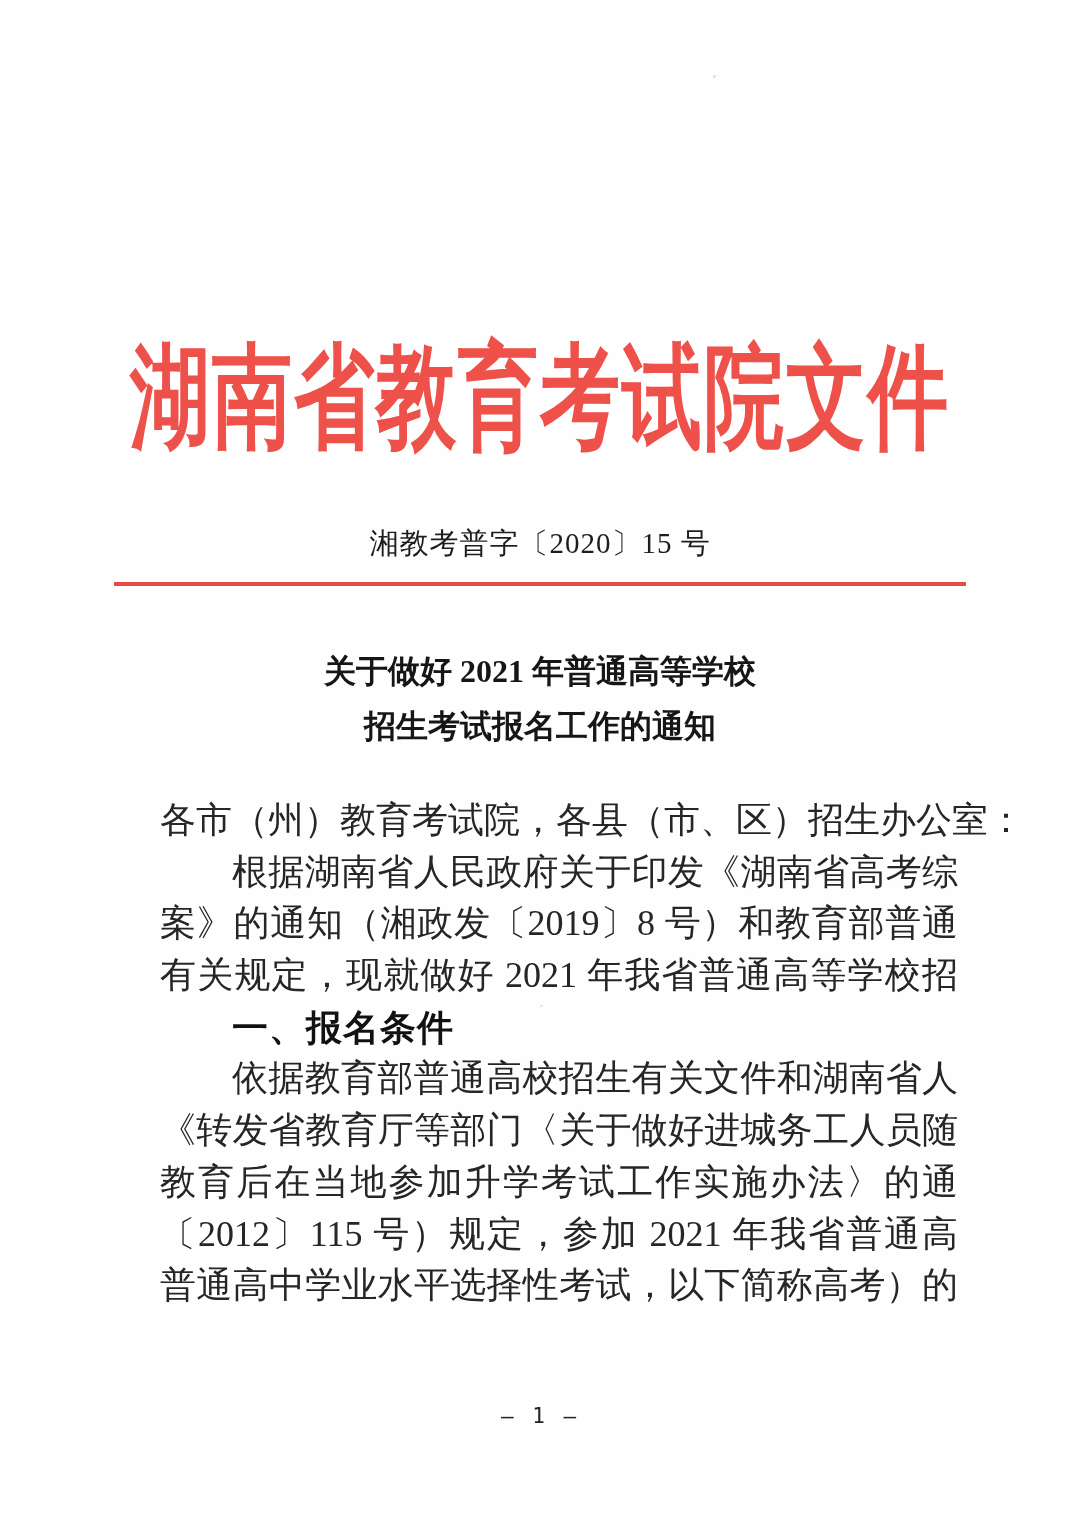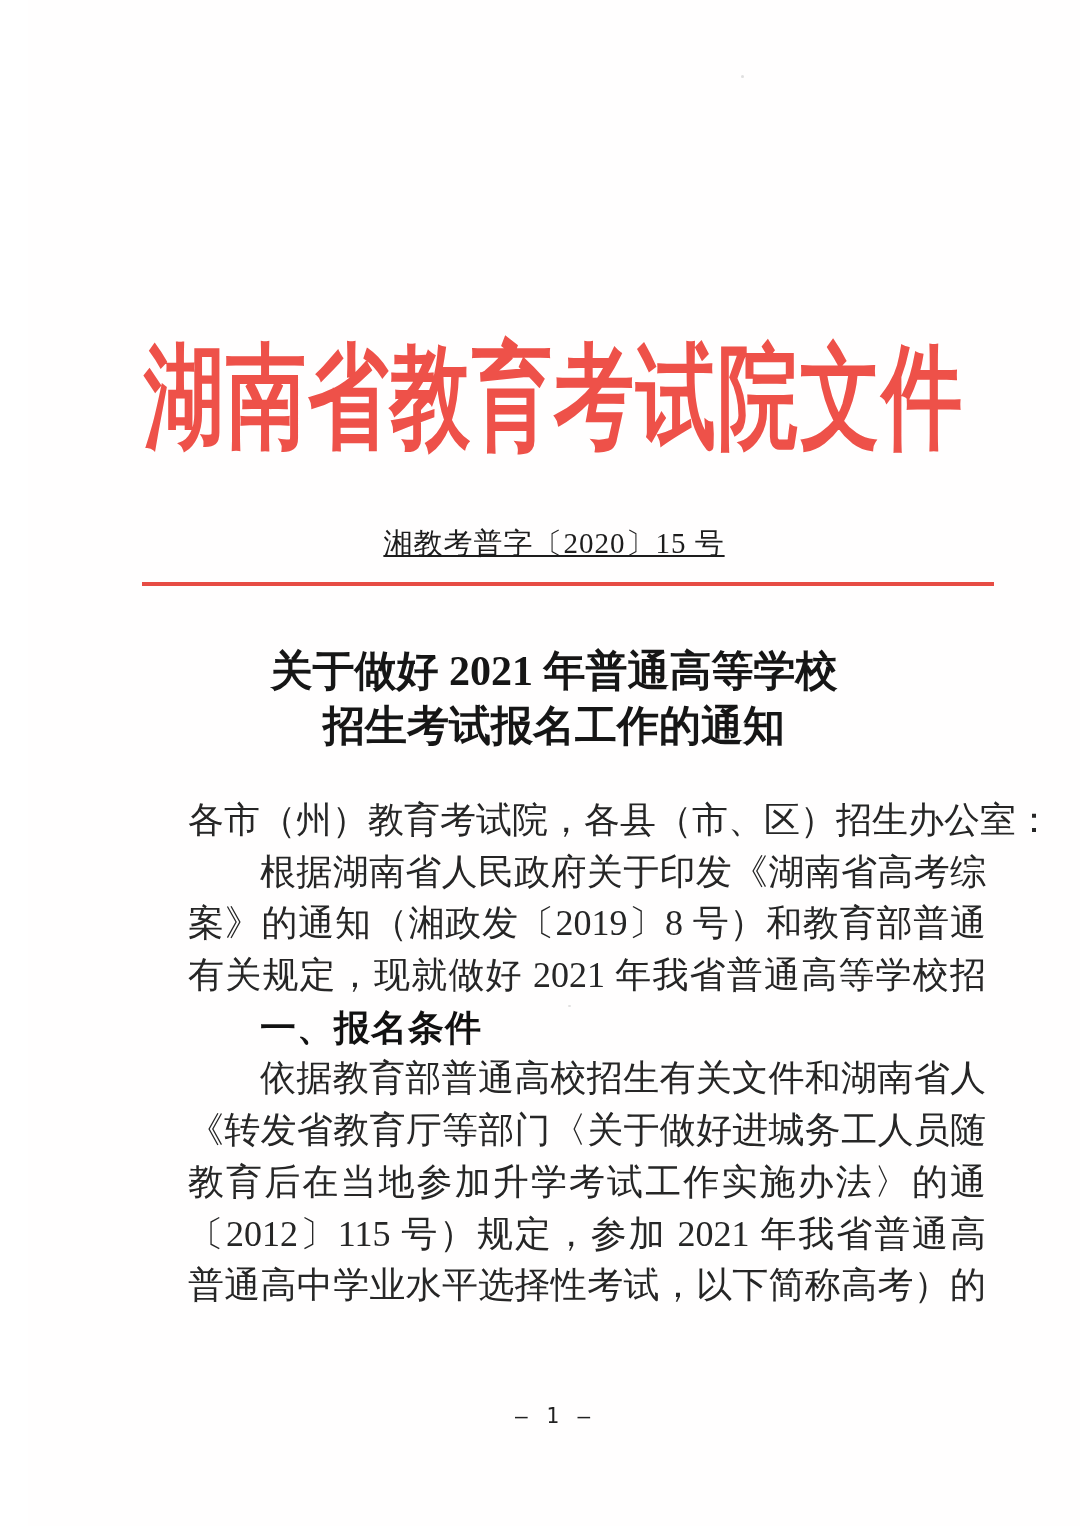--- a/index.html
+++ b/index.html
@@ -8,21 +8,21 @@
     --body-text:#262626;
   }
   *{margin:0;padding:0;box-sizing:border-box;}
   html,body{background:#ffffff;}
   body{
     font-family:"Liberation Serif","DejaVu Serif",serif;
     width:1080px;height:1526px;position:relative;overflow:hidden;
     color:var(--body-text);
   }
   .page{
-    position:absolute;inset:0;background:#fffefe;margin-left:28px;
+    position:absolute;inset:0;background:#fffefe;
   }
   
   .agency-title{
     position:absolute;top:322px;left:0;width:100%;
     text-align:center;
     color:var(--accent-red);
   }
   .agency-title .stretch{
     display:inline-block;
     font-size:80px;
@@ -32,32 +32,31 @@
     transform-origin:top center;
     white-space:nowrap;
   }
   
   .doc-number{
     position:absolute;top:524px;left:0;width:100%;
     text-align:center;
     font-size:29px;
     color:#1d1d1d;
     letter-spacing:1px;
-    text-decoration:underline;
   }
   
   .red-rule{
     position:absolute;top:582px;left:114px;width:852px;height:4px;
     background:var(--rule-red);
   }
   
   .notice-title{
     position:absolute;top:644px;left:0;width:100%;
     text-align:center;
-    font-size:42px;
+    font-size:32px;
     font-weight:bold;
     line-height:55px;
     color:#161616;
   }
   
   .body-text{
     position:absolute;top:795px;left:160px;width:798px;
     font-size:36px;
     line-height:51.7px;
     color:var(--body-text);

